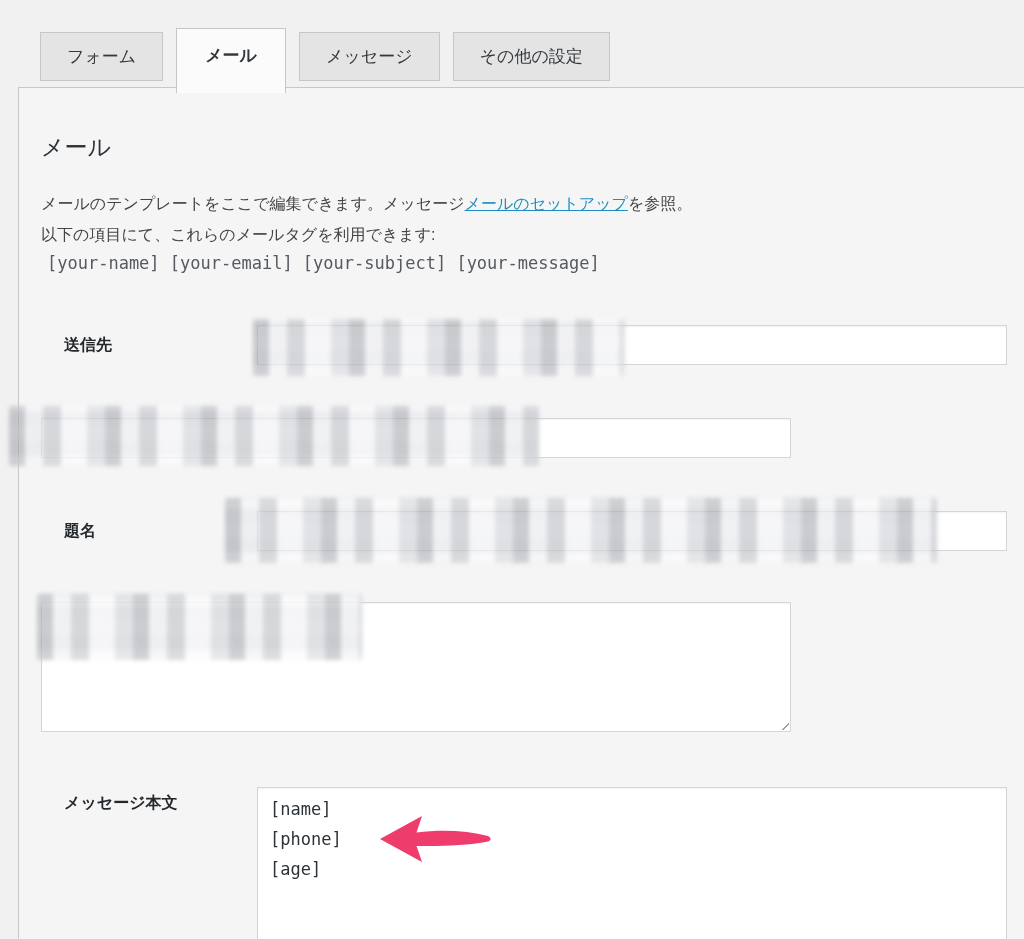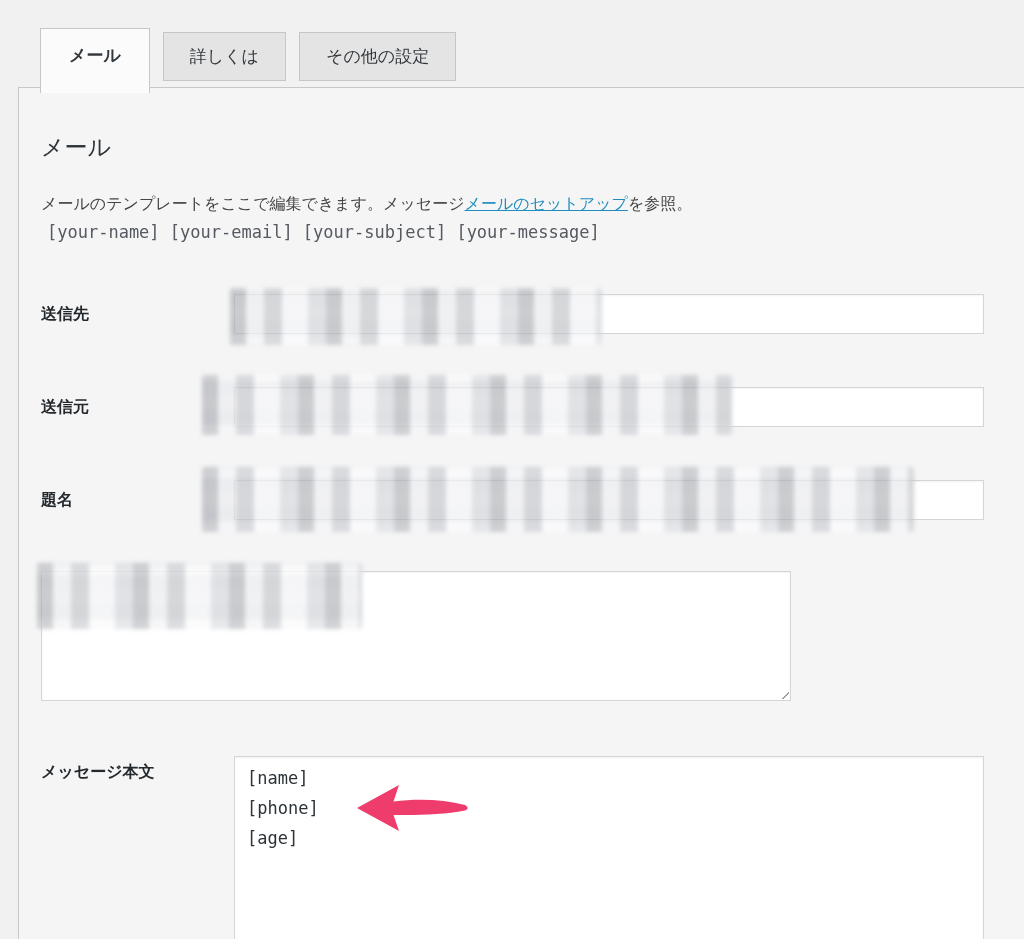--- a/index.html
+++ b/index.html
@@ -45,20 +45,21 @@
     white-space:nowrap;
   }
 
   
   .form { margin-top:49px; }
   .row { display:flex; }
   .row-label {
     width:193px; flex-shrink:0;
     font-size:16px; font-weight:700; color:#23282d;
     padding-top:10px;
+    margin-left:23px;
   }
   .row-label.top { padding-top:6px; }
   .row-field { position:relative; width:750px; }
 
   input.text {
     width:750px; height:40px;
     border:1px solid #d5d5d8; background:#fff;
     box-shadow:inset 0 1px 2px rgba(0,0,0,.05);
     padding:0 10px; font-size:15px; color:#2c3338;
     font-family:"Liberation Sans","DejaVu Sans",sans-serif;
@@ -107,47 +108,48 @@
     clip-path:polygon(100% 0,100% 100%,0 100%);
   }
 
   
   .arrow-wrap { position:absolute; left:120px; top:26px; width:116px; height:52px; z-index:4; pointer-events:none; }
 </style>
 </head>
 <body>
 
 <div class="tabs">
+  <div class="tab">フォーム</div>
   <div class="tab tab-active">メール</div>
-  <div class="tab">詳しくは</div>
+  <div class="tab">メッセージ</div>
   <div class="tab">その他の設定</div>
 </div>
 
 <div class="panel">
   <div class="panel-inner">
 
     <h2 class="panel-title">メール</h2>
 
     <div class="desc">
       <span>メールのテンプレートをここで編集できます。メッセージ</span><a>メールのセットアップ</a><span>を参照。</span><br>
+      <span>以下の項目にて、これらのメールタグを利用できます:</span>
     </div>
     <div class="mail-tags">[your-name] [your-email] [your-subject] [your-message]</div>
 
     <div class="form">
 
       <div class="row mb1">
         <div class="row-label">送信先</div>
         <div class="row-field">
           <input class="text" style="">
           <div class="redact redact-1"></div>
         </div>
       </div>
 
       <div class="row mb2">
-        <div class="row-label">送信元</div>
         <div class="row-field">
           <input class="text" style="">
           <div class="redact redact-2"></div>
         </div>
       </div>
 
       <div class="row mb3">
         <div class="row-label">題名</div>
         <div class="row-field">
           <input class="text" style="">

